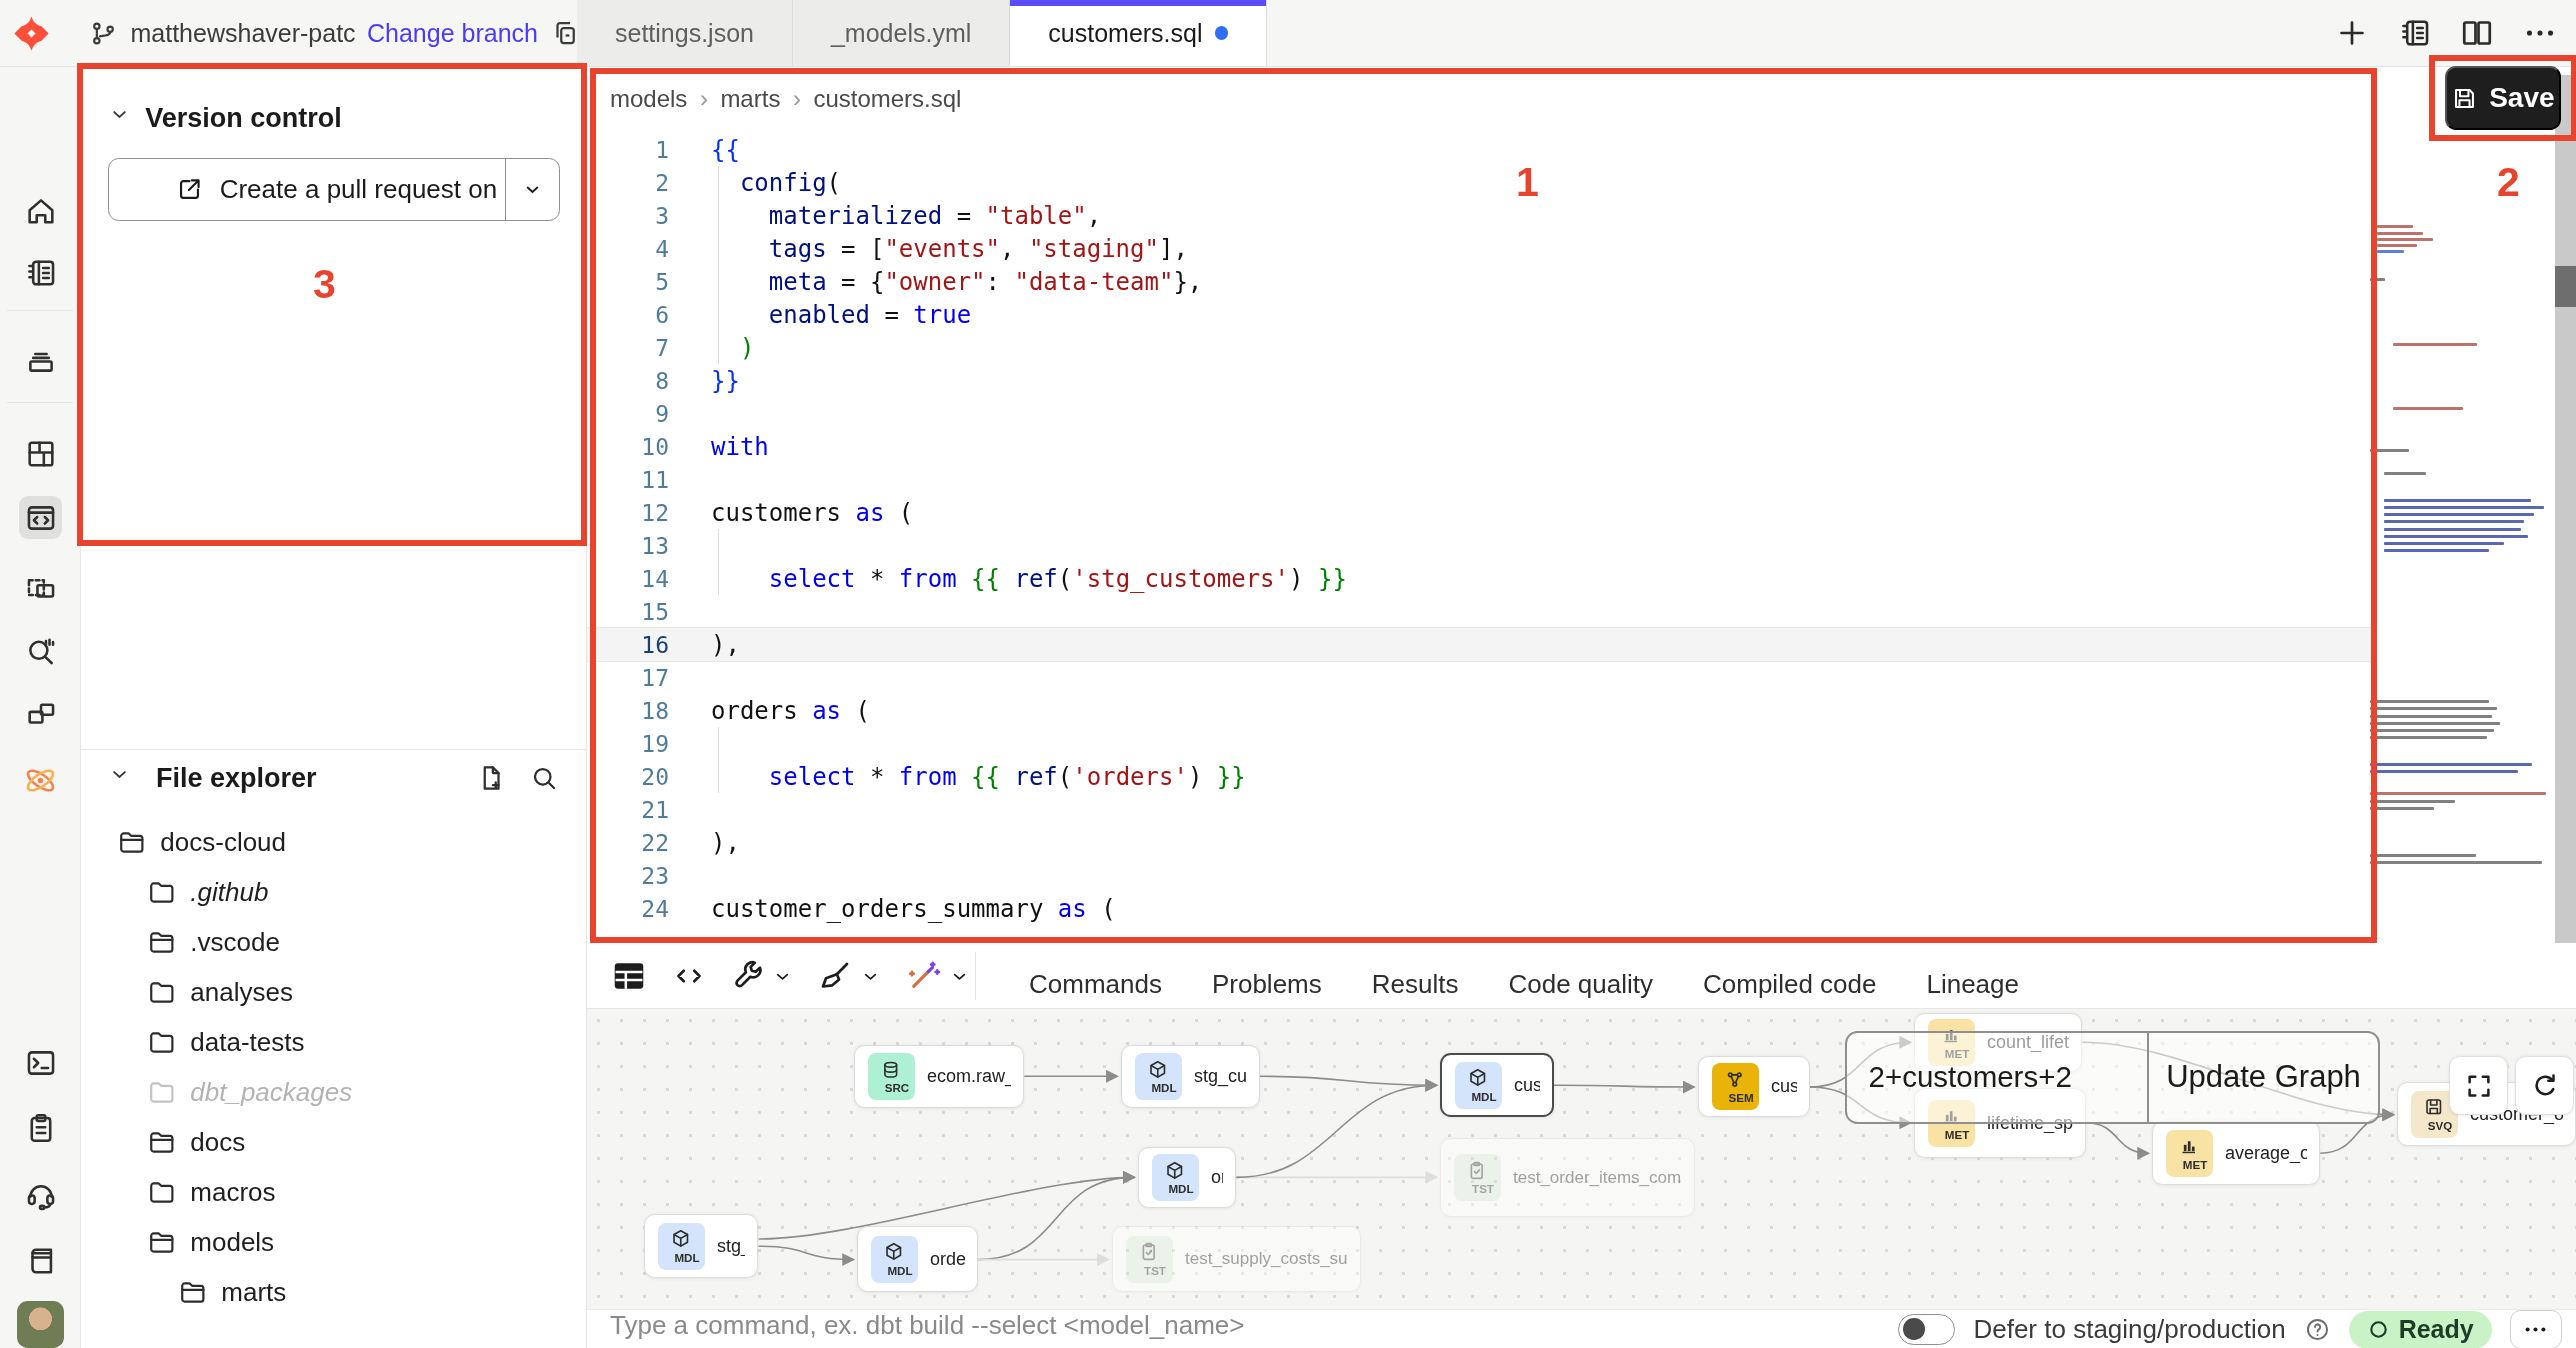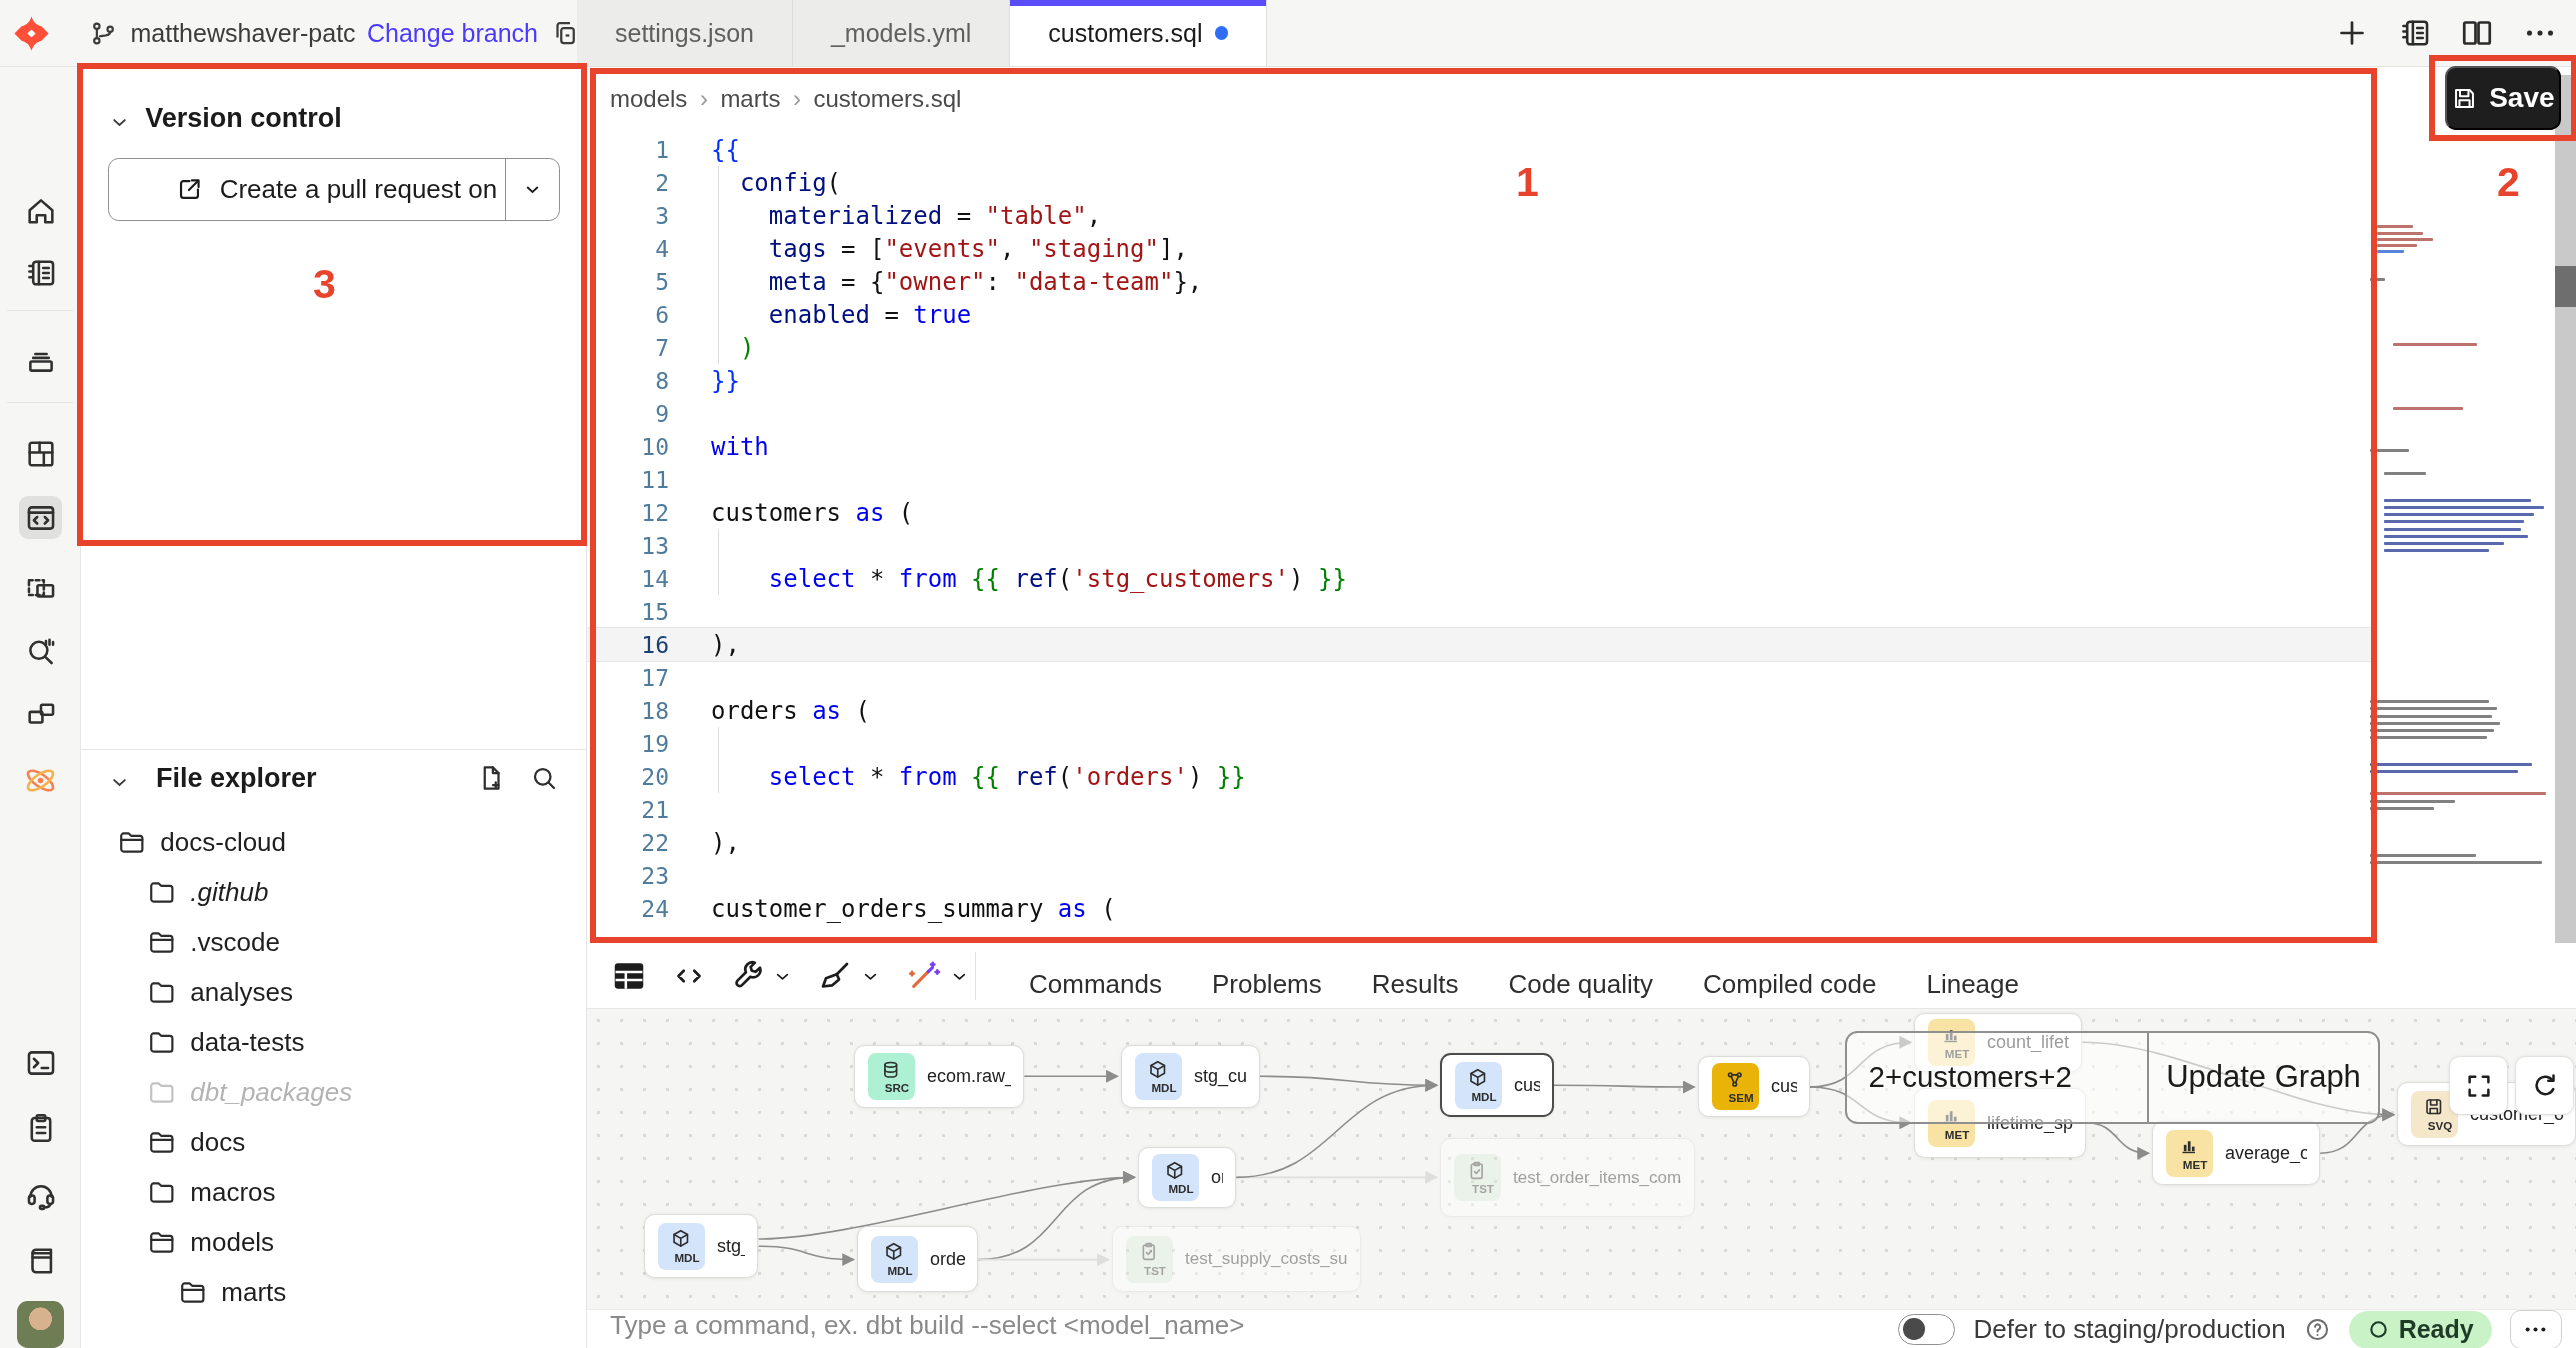--- a/index.html
+++ b/index.html
@@ -25,21 +25,21 @@
 
   
   #rail { left:0; top:67px; width:81px; height:1282px; background:#f6f6f5; border-right:0.9px solid #e7e7e5; z-index:5; }
   .rail-item { position:absolute; left:19px; width:43px; height:43px; border-radius:9px; display:flex; align-items:center; justify-content:center; color:#303030; cursor:pointer; }
   .rail-item.active { background:#e0e0de; }
   .rail-div { position:absolute; left:7.2px; width:66px; height:0.9px; background:#e5e5e3; }
   #avatar { position:absolute; left:17px; width:47px; height:47px; border-radius:10.7px; background:radial-gradient(circle at 50% 38%, #d8b28e 0 30%, #6f7d55 31% 100%); cursor:pointer; }
 
   
   #left-panel { left:81px; top:67px; width:506px; height:1282px; background:#fff; border-right:0.9px solid #e5e5e5; }
-  .section-head { position:absolute; display:flex; align-items:flex-end; gap:14.3px; font-size:27px; font-weight:700; color:#1b1b1b; }
+  .section-head { position:absolute; display:flex; align-items:flex-start; gap:14.3px; font-size:27px; font-weight:700; color:#1b1b1b; }
   .chev { color:#3a3a3a; }
   #vc-button { left:27px; top:91px; width:452px; height:63px; border:1.8px solid #8f8f8f; border-radius:10.7px; display:flex; align-items:stretch; background:#fff; cursor:pointer;padding-left:46px; }
   #vc-button .main { flex:1; display:flex; align-items:center; gap:16px; padding:0 19.7px; font-size:26px; color:#1b1b1b; white-space:nowrap; overflow:hidden; }
   #vc-button .split { width:54px; border-left:1.8px solid #8f8f8f; display:flex; align-items:center; justify-content:center; }
   #fe-divider { left:0; top:682px; width:506px; height:0.9px; background:#e7e7e5; position:absolute; }
   #fe-actions { position:absolute; right:27px; top:696px; display:flex; gap:23px; color:#2e2e2e; }
   #explorer-list { position:absolute; left:0; top:750px; width:506px; }
   .fe-row { height:50px; display:flex; align-items:center; gap:14.3px; font-size:26px; color:#1f1f1f; cursor:pointer; }
   .fe-row.muted { color:#b3b3b3; font-style:italic; }
   .fe-row .fic { color:#2c2c2c; flex:0 0 auto; }

